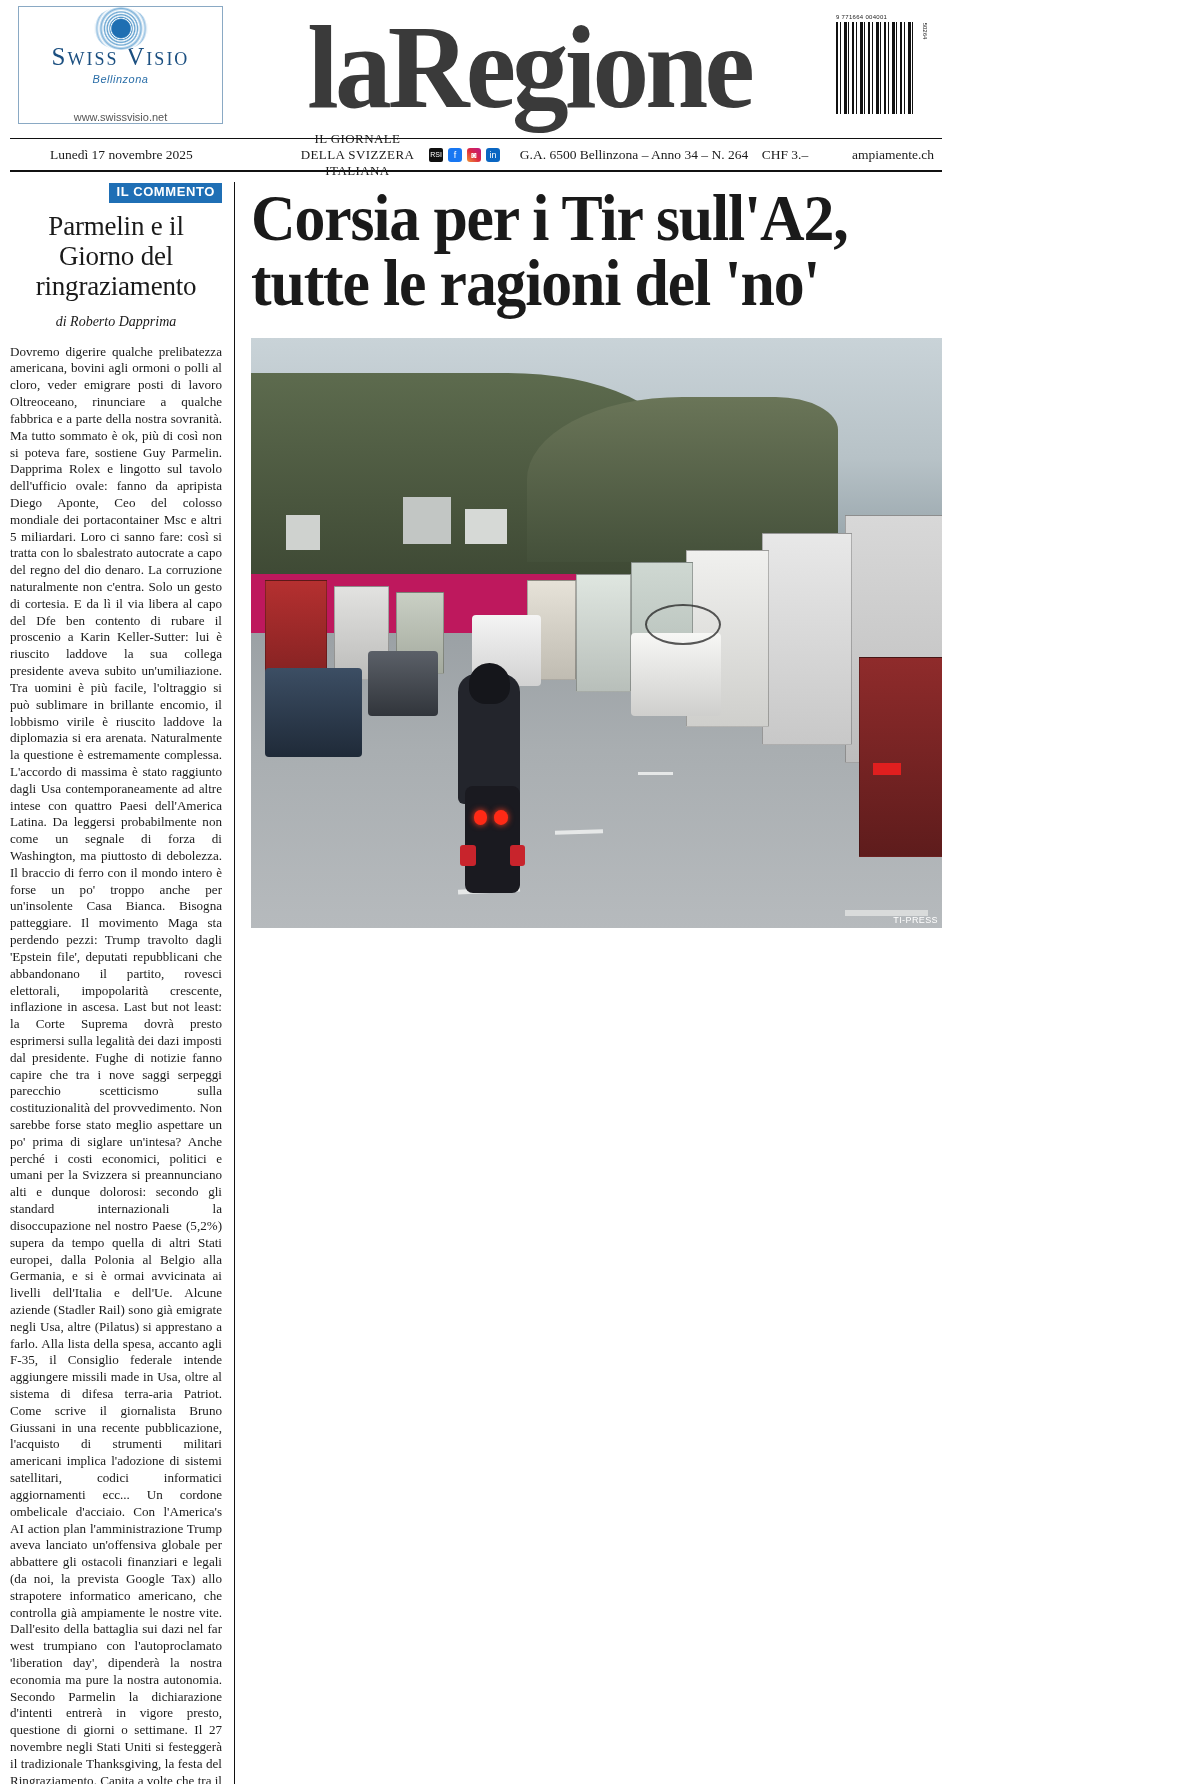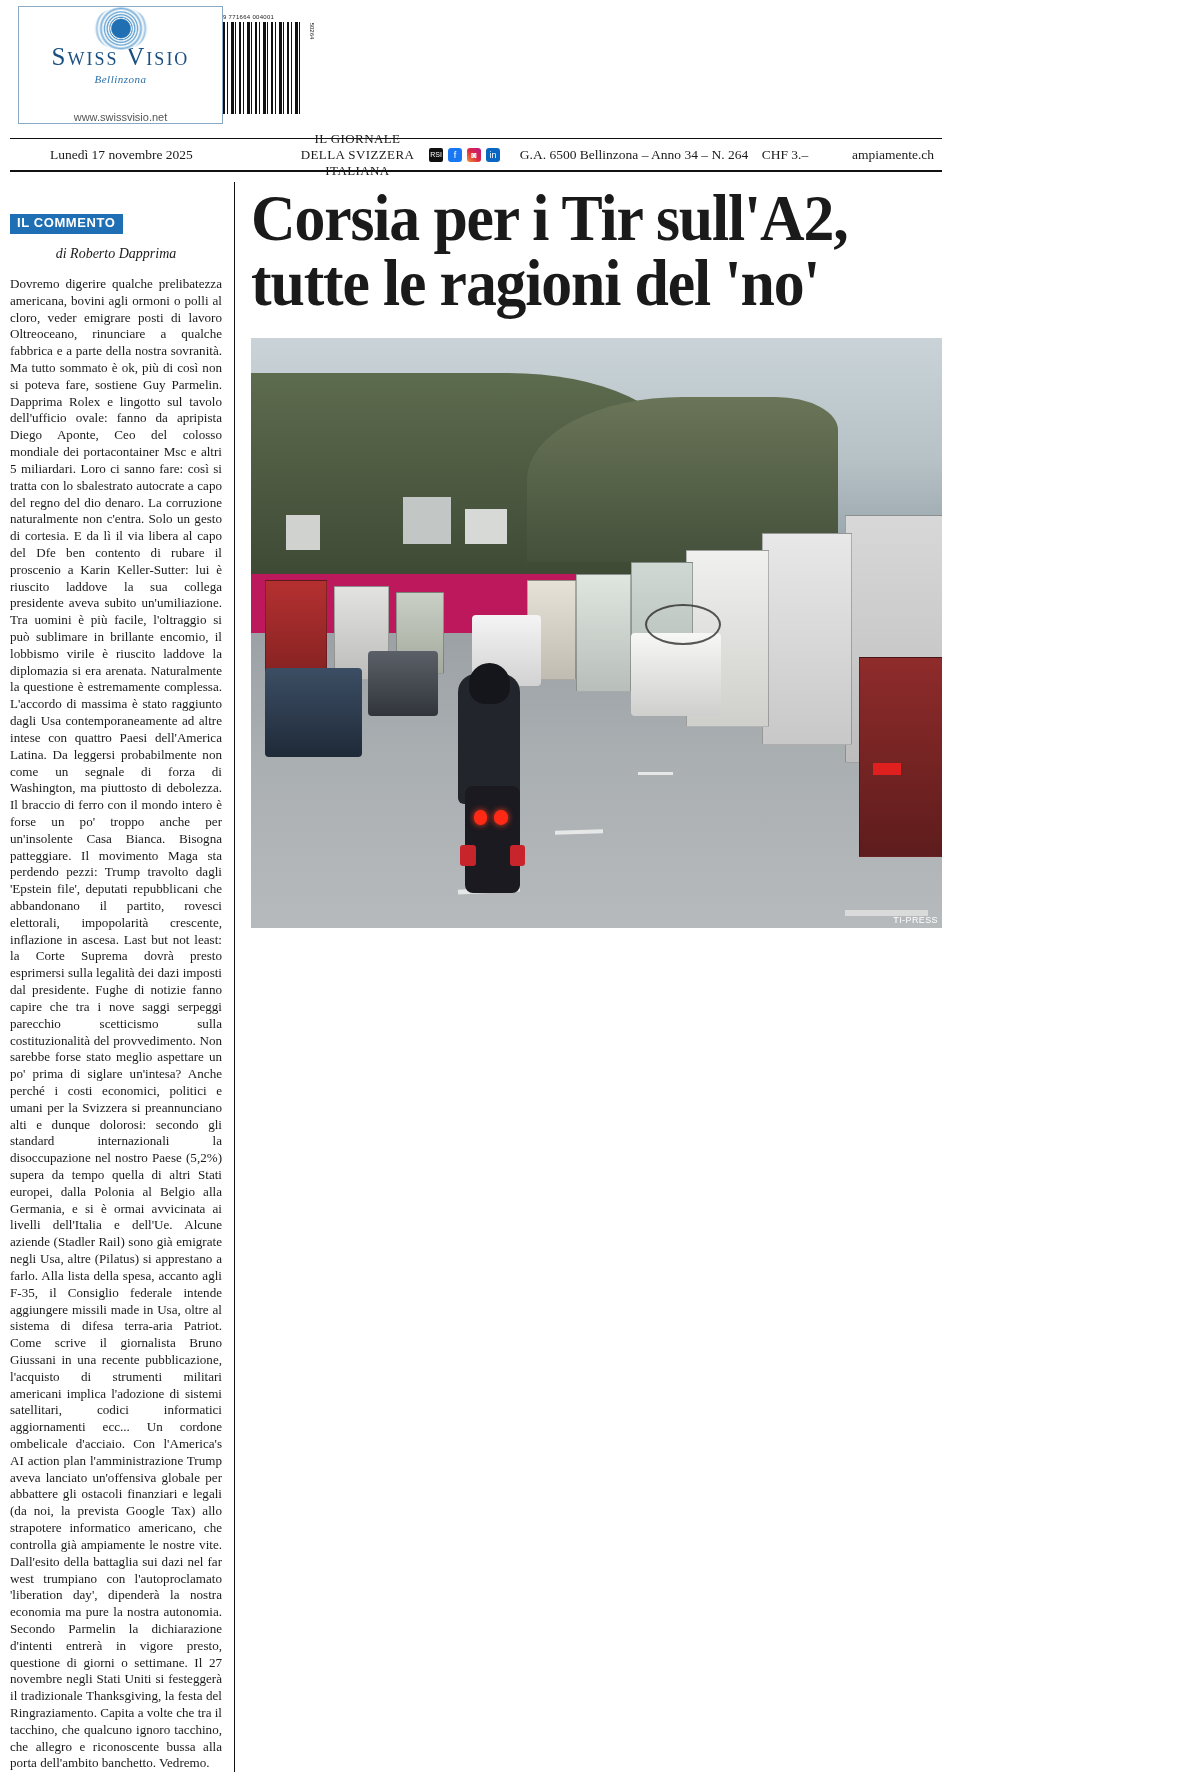--- a/index.html
+++ b/index.html
@@ -20,21 +20,21 @@
     width:205px; height:118px; border:1px solid #8aa9c4; margin-left:8px;
     display:flex; flex-direction:column; align-items:center; justify-content:center;
     background:#fff;
   }
   .ad-sun { width:54px; height:54px; border-radius:50%;
     background:radial-gradient(circle at 50% 50%, #1f6fb2 0%, #1f6fb2 26%, #6fa8d4 28%, #ffffff 30%, #4a90c4 32%, #ffffff 36%, #5d9ece 40%, #ffffff 44%, #6aa6d2 48%, #ffffff 52%, #7fb3da 58%, #ffffff 64%, #9cc4e3 70%, #ffffff 76%, #b5d2ec 84%, #ffffff 100%);
     margin-bottom:2px; position:relative;}
   .ad-rule { width:150px; height:1px; background:#5e8fba; margin:-14px 0 0 0; position:relative; z-index:-1;}
   .ad-name { font-family:"Liberation Serif", serif; color:#1b4f80; font-size:25px;
     letter-spacing:2px; margin-top:4px; font-variant:small-caps; }
-  .ad-sub { font-family:Liberation Serif, serif; font-style:italic; color:#2a6ea8;
+  .ad-sub { font-family:Liberation Sans, sans-serif; font-style:italic; color:#2a6ea8;
     font-size:11px; margin-top:2px; letter-spacing:.5px;}
   .ad-url { font-family:"Liberation Sans", sans-serif; font-size:11px; color:#555; margin-top:26px;}
 
   .masthead { flex:1; display:flex; align-items:center; justify-content:center;
     position:relative; height:124px; }
   .masthead-title {
     font-family:"Liberation Serif", serif;
     font-weight:bold; font-size:118px; line-height:.95; color:#3a3a3a;
     letter-spacing:-4px; transform:scaleX(0.96); white-space:nowrap;
   }
@@ -72,21 +72,21 @@
   .col-left { width:225px; padding-right:12px; border-right:1px solid #111; }
   .col-right { flex:1; padding-left:16px; }
 
   
   .badge {
     display:inline-block; color:#fff; font-family:"Liberation Sans", sans-serif;
     font-weight:bold; font-size:13px; letter-spacing:.6px; padding:2px 7px 3px;
     text-transform:uppercase; line-height:1.15;
   }
   .badge-blue { background:#1f6fb5; }
-  .center { text-align:left;margin-top:31px; }
+  .center { text-align:right; }
 
   .com-title {
     font-size:27px; line-height:1.12; text-align:center; margin:8px 0 0;
     font-weight:400; letter-spacing:-.2px;
   }
   .com-author { font-style:italic; font-size:14px; text-align:center; margin:12px 0 14px; }
   .com-body { font-size:13.1px; line-height:1.285; text-align:justify; hyphens:auto; }
   .com-body p { margin:0; text-indent:0; }
 
   
@@ -126,20 +126,23 @@
   <div class="topbar">
 
     <div class="ad-box">
       <div class="ad-sun"></div>
       <div class="ad-rule"></div>
       <div class="ad-name">Swiss Visio</div>
       <div class="ad-sub">Bellinzona</div>
       <div class="ad-url">www.swissvisio.net</div>
     </div>
 
+    <div class="masthead">
+      <div class="masthead-title">laRegione</div>
+    </div>
 
     <div class="barcode-wrap">
       <div class="barcode-top">9 771664 004001</div>
       <div class="barcode"></div>
       <div class="barcode-side">50264</div>
     </div>
   </div>
 
   <div class="dateline">
     <div class="dl-date">Lunedì 17 novembre 2025</div>
@@ -157,20 +160,21 @@
     </div>
     <div class="dl-site">ampiamente.ch</div>
   </div>
 
   <div class="main">
 
     <div class="col-left">
       <div class="center">
         <span class="badge badge-blue">IL COMMENTO</span>
       </div>
+      <h2 class="com-title">Parmelin e il Giorno del ringraziamento</h2>
       <div class="com-author">di Roberto Dapprima</div>
       <div class="com-body">
         <p>Dovremo digerire qualche prelibatezza americana, bovini agli ormoni o polli al cloro, veder emigrare posti di lavoro Oltreoceano, rinunciare a qualche fabbrica e a parte della nostra sovranità. Ma tutto sommato è ok, più di così non si poteva fare, sostiene Guy Parmelin. Dapprima Rolex e lingotto sul tavolo dell'ufficio ovale: fanno da apripista Diego Aponte, Ceo del colosso mondiale dei portacontainer Msc e altri 5 miliardari. Loro ci sanno fare: così si tratta con lo sbalestrato autocrate a capo del regno del dio denaro. La corruzione naturalmente non c'entra. Solo un gesto di cortesia. E da lì il via libera al capo del Dfe ben contento di rubare il proscenio a Karin Keller-Sutter: lui è riuscito laddove la sua collega presidente aveva subito un'umiliazione. Tra uomini è più facile, l'oltraggio si può sublimare in brillante encomio, il lobbismo virile è riuscito laddove la diplomazia si era arenata.
 Naturalmente la questione è estremamente complessa. L'accordo di massima è stato raggiunto dagli Usa contemporaneamente ad altre intese con quattro Paesi dell'America Latina. Da leggersi probabilmente non come un segnale di forza di Washington, ma piuttosto di debolezza. Il braccio di ferro con il mondo intero è forse un po' troppo anche per un'insolente Casa Bianca. Bisogna patteggiare. Il movimento Maga sta perdendo pezzi: Trump travolto dagli 'Epstein file', deputati repubblicani che abbandonano il partito, rovesci elettorali, impopolarità crescente, inflazione in ascesa. Last but not least: la Corte Suprema dovrà presto esprimersi sulla legalità dei dazi imposti dal presidente. Fughe di notizie fanno capire che tra i nove saggi serpeggi parecchio scetticismo sulla costituzionalità del provvedimento. Non sarebbe forse stato meglio aspettare un po' prima di siglare un'intesa? Anche perché i costi economici, politici e umani per la Svizzera si preannunciano alti e dunque dolorosi: secondo gli standard internazionali la disoccupazione nel nostro Paese (5,2%) supera da tempo quella di altri Stati europei, dalla Polonia al Belgio alla Germania, e si è ormai avvicinata ai livelli dell'Italia e dell'Ue. Alcune aziende (Stadler Rail) sono già emigrate negli Usa, altre (Pilatus) si apprestano a farlo. Alla lista della spesa, accanto agli F-35, il Consiglio federale intende aggiungere missili made in Usa, oltre al sistema di difesa terra-aria Patriot. Come scrive il giornalista Bruno Giussani in una recente pubblicazione, l'acquisto di strumenti militari americani implica l'adozione di sistemi satellitari, codici informatici aggiornamenti ecc... Un cordone ombelicale d'acciaio.
 Con l'America's AI action plan l'amministrazione Trump aveva lanciato un'offensiva globale per abbattere gli ostacoli finanziari e legali (da noi, la prevista Google Tax) allo strapotere informatico americano, che controlla già ampiamente le nostre vite. Dall'esito della battaglia sui dazi nel far west trumpiano con l'autoproclamato 'liberation day', dipenderà la nostra economia ma pure la nostra autonomia.
 Secondo Parmelin la dichiarazione d'intenti entrerà in vigore presto, questione di giorni o settimane. Il 27 novembre negli Stati Uniti si festeggerà il tradizionale Thanksgiving, la festa del Ringraziamento. Capita a volte che tra il tacchino, che qualcuno ignoro tacchino, che allegro e riconoscente bussa alla porta dell'ambito banchetto. Vedremo.</p>
       </div>
     </div>
 
     <div class="col-right">

